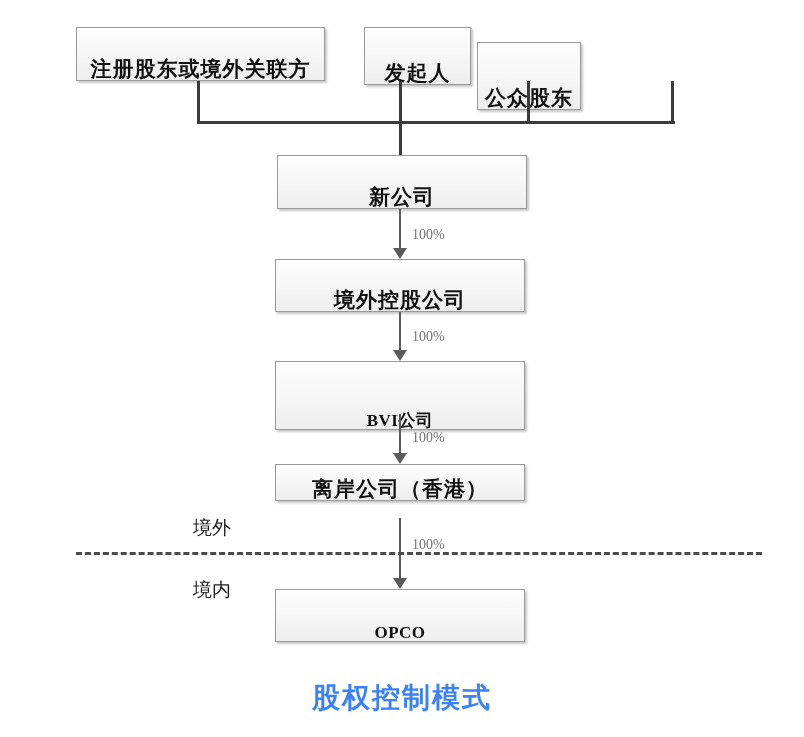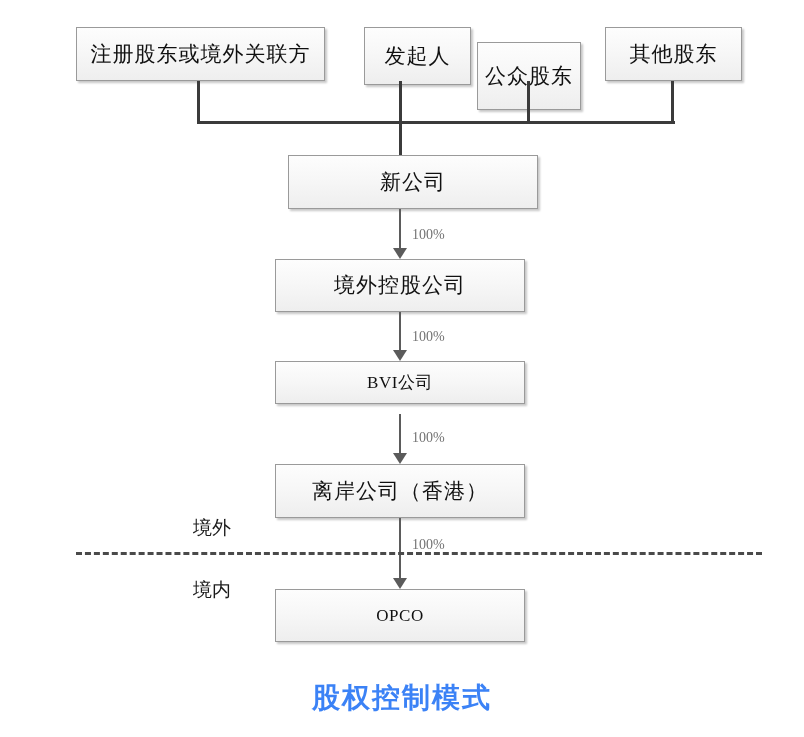--- a/index.html
+++ b/index.html
@@ -19,24 +19,24 @@
   }
 
   
   .node {
     position: absolute;
     box-sizing: border-box;
     border: 1px solid #9a9a9a;
     background: linear-gradient(to bottom, #fdfdfd 0%, #f7f7f7 45%, #eeeeee 100%);
     box-shadow: 2px 2px 2px rgba(0,0,0,0.22);
     display: flex;
-    align-items: center;
+    align-items: flex-end;
     justify-content: center;
     color: #101010;
-    font-weight: normal;
+    font-weight: bold;
     font-family: "Liberation Serif", "DejaVu Serif", serif;
     line-height: 1;
     white-space: nowrap;
   }
   .node-cn { font-size: 21px; letter-spacing: 1px; }
   .node-latin { font-size: 17px; letter-spacing: 0.5px; }
 
   
   .vline {
     position: absolute;
@@ -103,41 +103,38 @@
 
   <div class="node node-cn" id="sh-0" style="left: 76px; top: 27px; width: 249px; height: 54px;">
     <span>注册股东或境外关联方</span>
   </div>
   <div class="node node-cn" id="sh-1" style="left: 364px; top: 27px; width: 107px; height: 58px;">
     <span>发起人</span>
   </div>
   <div class="node node-cn" id="sh-2" style="left: 477px; top: 42px; width: 104px; height: 68px;">
     <span>公众股东</span>
   </div>
-  <div class="node node-cn" id="sh-3" style="left: 605px; top: 27px; width: 137px; height: 54px;">
-    <span>其他股东</span>
-  </div>
 
   <div class="vline" id="stub-0" style="left: 197px; top: 81px; height: 43px;"></div>
   <div class="vline" id="stub-1" style="left: 399px; top: 81px; height: 43px;"></div>
   <div class="vline" id="stub-2" style="left: 527px; top: 81px; height: 43px;"></div>
   <div class="vline" id="stub-3" style="left: 671px; top: 81px; height: 43px;"></div>
   <div class="hline" id="bus-line" style="left: 198px; top: 121px; width: 477px;"></div>
   <div class="vline" id="bus-trunk" style="left: 399px; top: 121px; height: 34px;"></div>
 
-  <div class="node node-cn" id="ch-0" style="left: 288px; top: 155px; width: 250px; height: 54px;">
+  <div class="node node-cn" id="ch-0" style="left: 277px; top: 155px; width: 250px; height: 54px;">
     <span>新公司</span>
   </div>
   <div class="node node-cn" id="ch-1" style="left: 275px; top: 259px; width: 250px; height: 53px;">
     <span>境外控股公司</span>
   </div>
-  <div class="node node-latin" id="ch-2" style="left: 275px; top: 361px; width: 250px; height: 43px;">
+  <div class="node node-latin" id="ch-2" style="left: 275px; top: 361px; width: 250px; height: 69px;">
     <span>BVI公司</span>
   </div>
-  <div class="node node-cn" id="ch-3" style="left: 275px; top: 464px; width: 250px; height: 54px;">
+  <div class="node node-cn" id="ch-3" style="left: 275px; top: 464px; width: 250px; height: 37px;">
     <span>离岸公司（香港）</span>
   </div>
   <div class="node node-latin" id="ch-4" style="left: 275px; top: 589px; width: 250px; height: 53px;">
     <span>OPCO</span>
   </div>
 
   <div class="arrow-line" id="ar-line-0" style="left: 399px; top: 209px; height: 41px;"></div>
   <div class="arrow-head" id="ar-head-0" style="left: 393px; top: 248px;"></div>
   <div class="pct-label" id="pct-0" style="left: 412px; top: 227px;">100%</div>
 

